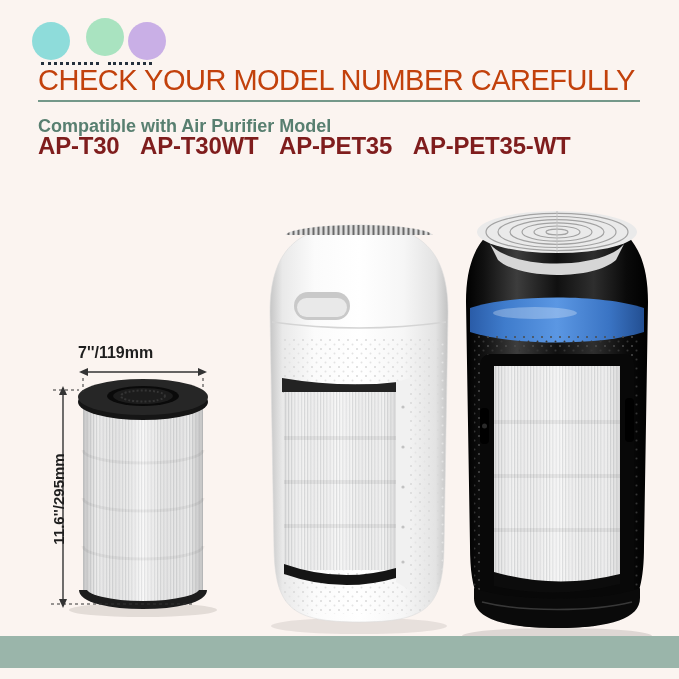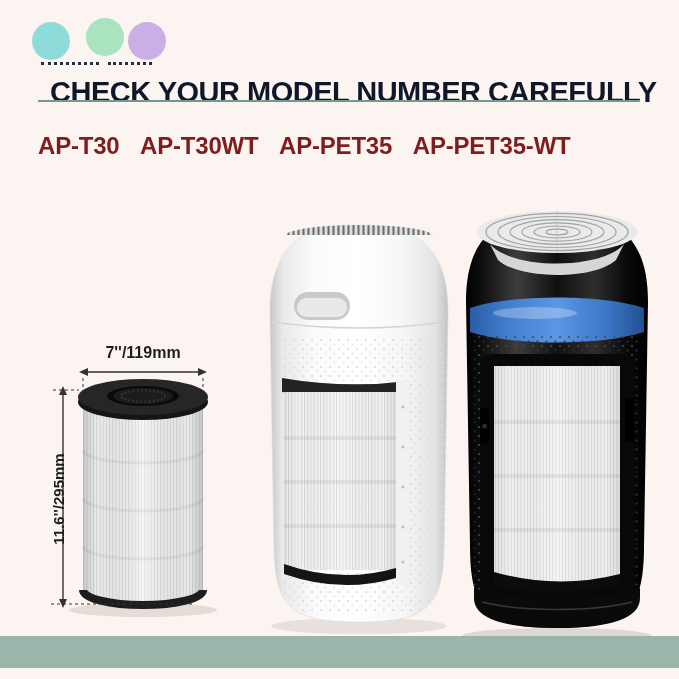--- a/index.html
+++ b/index.html
@@ -13,39 +13,39 @@
   .c { position:absolute; border-radius:50%; width:38px; height:38px; }
   .c1 { left:-6px;  top:2px;  background:#8edcda; }
   .c2 { left:48px;  top:-2px; background:#a9e3c0; }
   .c3 { left:90px;  top:2px;  background:#c9afe6; }
   .brand-text { position:absolute; left:2px; top:4px; font-size:27px; font-weight:bold;
                 color:#1b2530; letter-spacing:0.5px; }
   .dots { position:absolute; top:42px; height:0; border-bottom:3px dotted #25303c; }
   .d1 { left:3px;  width:58px; }
   .d2 { left:70px; width:44px; }
   
-  .title { position:absolute; left:38px; top:64px; margin:12px; width:610px;
-           font-size:29px; font-weight:bold; color:#0f172a; letter-spacing:-0.5px;
+  .title { position:absolute; left:38px; top:64px; margin:0; width:610px;
+           font-size:29px; font-weight:normal; color:#c2410c; letter-spacing:-0.5px;
            white-space:nowrap; }
   .rule  { position:absolute; left:38px; top:100px; width:602px; height:2px; background:#74988a; }
   .subtitle { position:absolute; left:38px; top:116px; margin:0;
               font-size:18px; font-weight:bold; color:#587f70; }
   .models { position:absolute; left:38px; top:132px; font-size:24px; font-weight:bold;
             color:#7f1d1d; letter-spacing:-0.2px; white-space:nowrap; }
   .models span { margin-right:15px; }
   .note { position:absolute; left:38px; top:180px; margin:0; width:612px;
           font-size:20.5px; font-weight:600; color:#32363a; line-height:28px; }
   
   figure { margin:0; position:absolute; }
   .fig-filter { left:45px;  top:338px; width:200px; height:300px; }
   .fig-black  { left:450px; top:200px; width:214px; height:446px; }
   .fig-white  { left:256px; top:212px; width:206px; height:424px; }
   .fig-filter svg, .fig-black svg, .fig-white svg { display:block; width:100%; height:100%; }
   
-  .dim-w { position:absolute; left:33px; top:6px; width:130px; text-align:center;
+  .dim-w { position:absolute; left:33px; top:6px; width:130px; text-align:left;
            font-size:16px; font-weight:600; color:#1e1e1e; }
   .dim-h { position:absolute; left:-46px; top:152px; width:120px; height:18px;
            transform:rotate(-90deg); text-align:center;
            font-size:15px; font-weight:600; color:#1e1e1e; }
   
   .footer-bar { position:absolute; left:0; top:636px; width:679px; height:32px;
                 background:#9ab5aa; }
 </style>
 </head>
 <body>
@@ -118,20 +118,21 @@
   <header class="brand">
     <span class="c c1"></span>
     <span class="c c2"></span>
     <span class="c c3"></span>
     <span class="dots d1"></span>
     <span class="dots d2"></span>
   </header>
 
   <h1 class="title">CHECK YOUR MODEL NUMBER CAREFULLY</h1>
   <div class="rule"></div>
+  <h2 class="subtitle">Compatible with Air Purifier Model</h2>
   <div class="models">
     <span>AP-T30</span>
     <span>AP-T30WT</span>
     <span>AP-PET35</span>
     <span>AP-PET35-WT</span>
   </div>
 
   <figure class="fig-black">
     <svg viewBox="0 0 214 446">
       <ellipse cx="107" cy="436" rx="95" ry="8" fill="rgba(50,45,40,0.14)"></ellipse>

